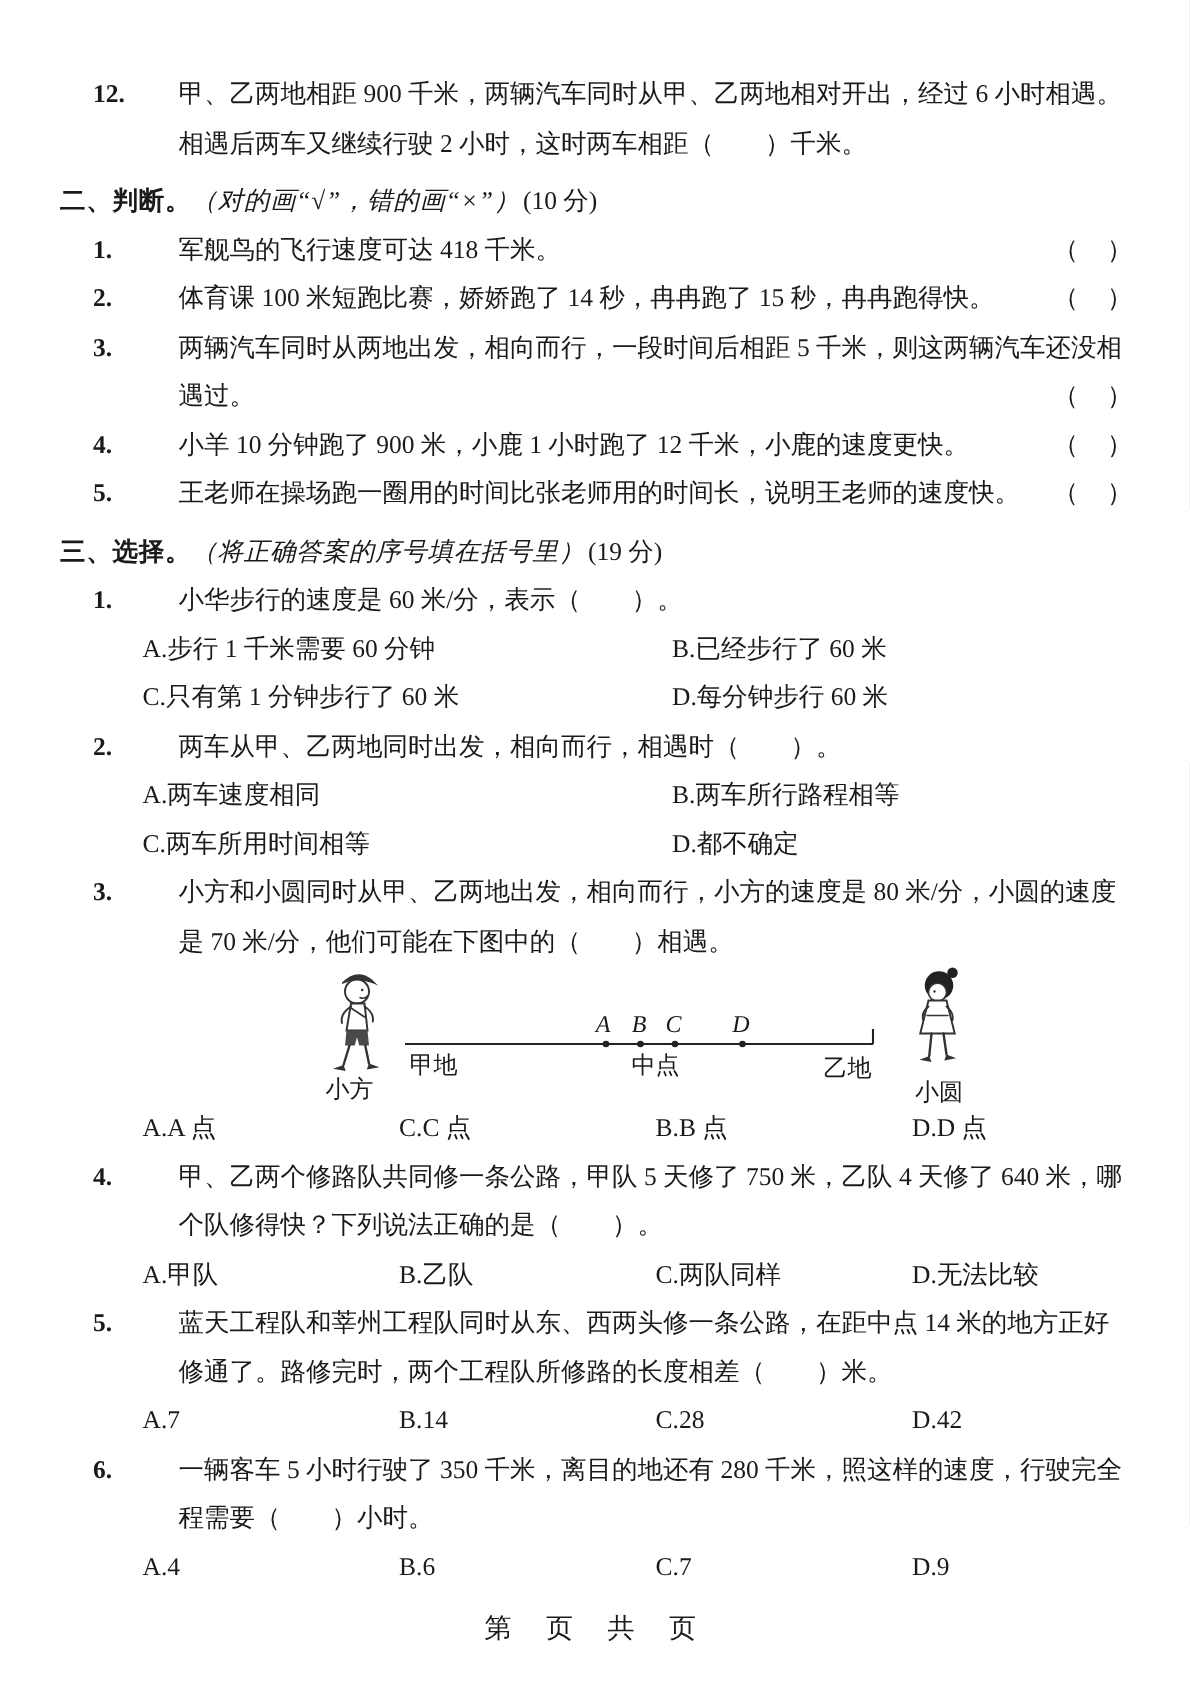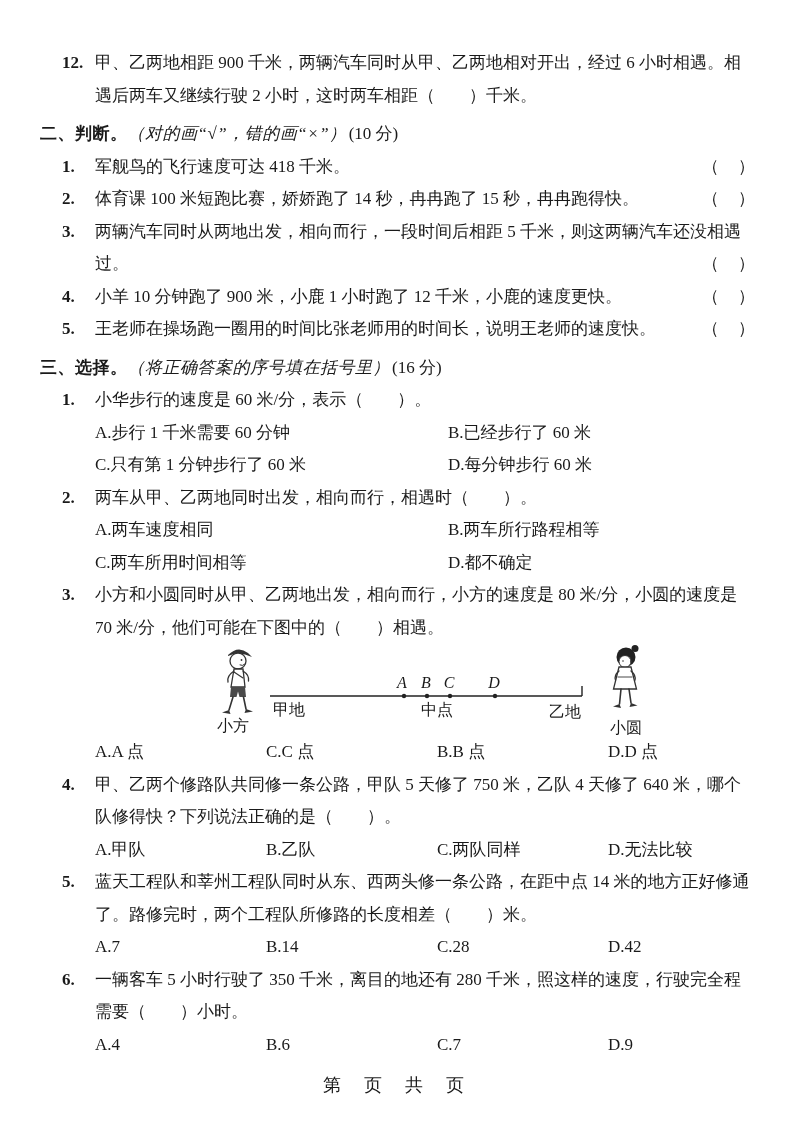--- a/index.html
+++ b/index.html
@@ -15,21 +15,21 @@
     box-sizing: border-box;
     padding: 47px 37px 0 40px;
     overflow: hidden;
   }
   .q-row { display: flex; }
   .qnum {
     flex: 0 0 33px;
     margin-left: 22px;
     font-weight: bold;
   }
-  .qtext { flex: 1; }
+  .qtext { flex: 1; margin-left: 24px; }
   .judge-item { position: relative; }
   .judge-item .answer {
     position: absolute;
     right: 0; bottom: 0;
     letter-spacing: 1px;
   }
   .judge-item .qtext { padding-right: 4px; }
   .section-header { margin-top: 6px; white-space: nowrap; }
   .sec-title {
     font-weight: bold;
@@ -103,21 +103,21 @@
     <span class="qtext">小羊 10 分钟跑了 900 米，小鹿 1 小时跑了 12 千米，小鹿的速度更快。</span>
     <span class="answer">（　）</span>
   </div>
   <div class="judge-item q-row">
     <span class="qnum">5.</span>
     <span class="qtext">王老师在操场跑一圈用的时间比张老师用的时间长，说明王老师的速度快。</span>
     <span class="answer">（　）</span>
   </div>
 
   <div class="section-header">
-    <span class="sec-title">三、选择。</span><span class="sec-instr">（将正确答案的序号填在括号里）</span><span class="sec-points">(16 分)</span>
+    <span class="sec-title">三、选择。</span><span class="sec-instr">（将正确答案的序号填在括号里）</span><span class="sec-points">(19 分)</span>
   </div>
 
   <div class="choice-item">
     <div class="q-row">
       <span class="qnum">1.</span>
       <span class="qtext">小华步行的速度是 60 米/分，表示（　　）。</span>
     </div>
     <div class="options cols2">
       <span class="option">A.步行 1 千米需要 60 分钟</span>
       <span class="option">B.已经步行了 60 米</span>

